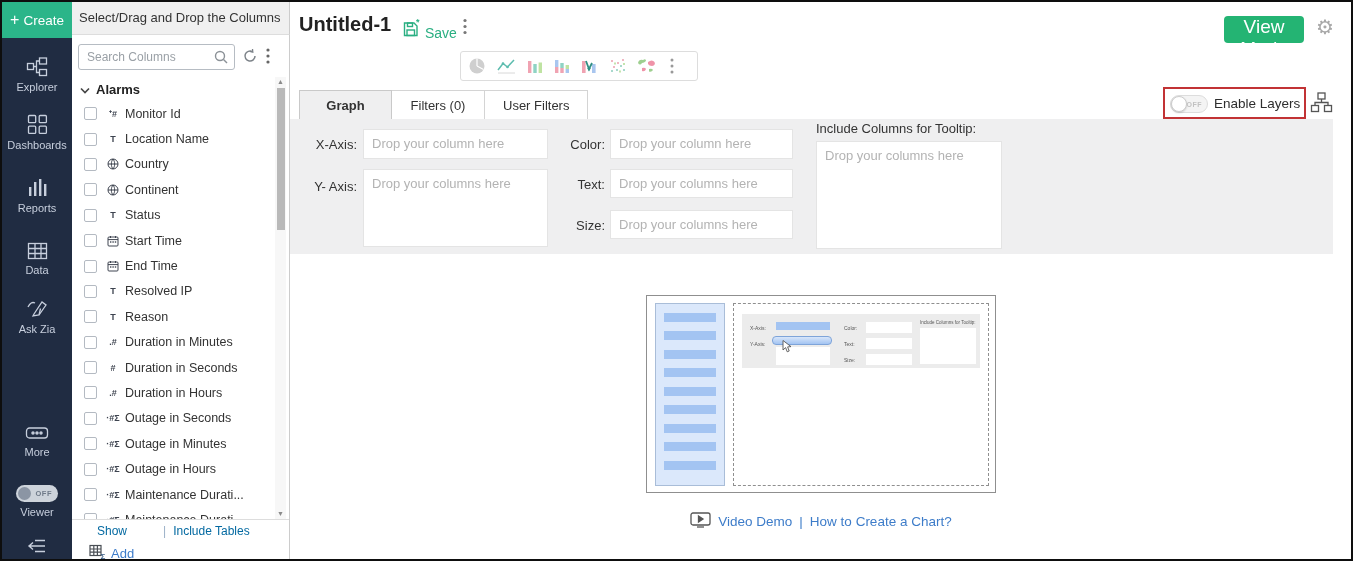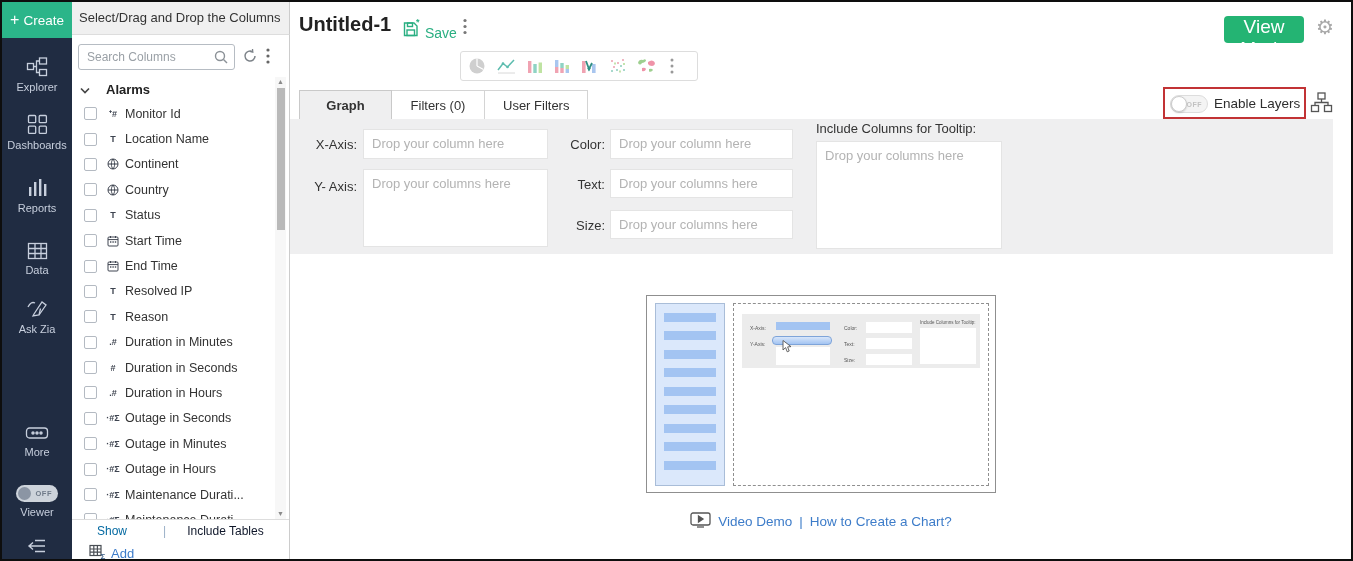--- a/index.html
+++ b/index.html
@@ -19,39 +19,39 @@
   .viewer-off { position:absolute; right:6px; top:4px; font-size:7.5px; letter-spacing:.5px; color:#6f7a89; font-weight:bold; }
 
   
   .panel-header { position:absolute; left:70px; top:0; width:218px; height:33px; background:#f0f0f0; border-bottom:1px solid #ddd; border-right:1px solid #ccc; font-size:13px; color:#333; line-height:32px; padding-left:7px; }
   .panel-body { position:absolute; left:70px; top:33px; width:218px; height:528px; background:#fff; border-right:1px solid #ccc; }
   .search-input { position:absolute; left:76px; top:42px; width:157px; height:26px; border:1px solid #b6bcc3; border-radius:3px; font-size:12px; color:#333; padding:0 24px 0 8px; outline:none; font-family:"Liberation Sans",sans-serif; }
   .search-input::placeholder { color:#9aa0a6; }
   .search-mag { position:absolute; left:212px; top:48px; }
   .refresh-ic { position:absolute; left:240px; top:46px; cursor:pointer; }
   .panel-menu { position:absolute; left:261px; top:46px; cursor:pointer; padding:0 3px; }
-  .alarms-row { position:absolute; left:78px; top:78px; display:flex; align-items:center; gap:16px; cursor:pointer; }
+  .alarms-row { position:absolute; left:78px; top:78px; display:flex; align-items:center; gap:6px; cursor:pointer; }
   .alarms-row .lbl { font-size:13px; font-weight:bold; color:#222; }
   .col-list { position:absolute; left:70px; top:99px; width:202px; height:418px; overflow:hidden; }
   .col-row { height:25.4px; display:flex; align-items:center; padding-left:12px; cursor:pointer; }
   .cb { width:13px; height:13px; border:1px solid #b4bac2; border-radius:2px; background:#fff; flex:0 0 auto; cursor:pointer; }
   .ctype { width:18px; margin-left:7px; font-size:9px; color:#3e4450; text-align:center; flex:0 0 auto; font-weight:bold; }
   .ctype svg { vertical-align:middle; }
   .clabel { margin-left:3px; font-size:12.5px; color:#333; white-space:nowrap; }
 
   
   .pscroll { position:absolute; left:273px; top:75px; width:11px; height:442px; background:#f7f7f7; }
   .pscroll .arr { position:absolute; left:0; width:11px; height:10px; color:#8a8a8a; font-size:7px; text-align:center; line-height:10px; cursor:pointer; }
   .pscroll .thumb { position:absolute; left:1.5px; top:11px; width:8px; height:142px; background:#b9b9b9; cursor:pointer; }
 
   .panel-footer { position:absolute; left:70px; top:517px; width:217px; border-top:1px solid #ddd; background:#fff; }
   .pf-row1 { height:22px; display:flex; align-items:center; font-size:12px; }
   .pf-row1 .show { margin-left:25px; color:#0369a1; cursor:pointer; }
   .pf-row1 .sep { margin-left:36px; color:#9ab0c8; }
-  .pf-row1 .inc { margin-left:21px; color:#0f172a; cursor:pointer; }
+  .pf-row1 .inc { margin-left:7px; color:#0369a1; cursor:pointer; }
   .pf-row2 { height:22px; display:flex; align-items:center; }
   .pf-row2 .add-ic { margin-left:17px; }
   .pf-row2 .add { margin-left:5px; color:#3d7cc9; font-size:13px; cursor:pointer; }
 
   
   .rpt-title { position:absolute; left:297px; top:11px; font-size:20px; font-weight:bold; color:#222; cursor:text; }
   .save-wrap { position:absolute; left:401px; top:17px; display:flex; align-items:flex-end; gap:3px; cursor:pointer; }
   .save-lbl { color:#2aaf82; font-size:14px; }
   .title-menu { position:absolute; left:458px; top:16px; cursor:pointer; padding:0 3px; }
   .viewmode-btn { position:absolute; left:1222px; top:14px; width:80px; height:27px; background:#24b473; color:#fff; font-size:19px; border:none; border-radius:4px; cursor:pointer; font-family:"Liberation Sans",sans-serif; }
@@ -235,29 +235,29 @@
         <span class="cb"></span>
         <span class="ctype">T</span>
         <span class="clabel">Location Name</span>
       </div>
       <div class="col-row">
         <span class="cb"></span>
         <span class="ctype"><svg width="12" height="12" viewBox="0 0 12 12" fill="none" stroke="#3e4450" stroke-width="1">
             <circle cx="6" cy="6" r="5"></circle>
             <path d="M1 6 H11 M6 1 C3.8 3.5 3.8 8.5 6 11 C8.2 8.5 8.2 3.5 6 1 Z"></path>
           </svg></span>
-        <span class="clabel">Continent</span>
+        <span class="clabel">Country</span>
       </div>
       <div class="col-row">
         <span class="cb"></span>
         <span class="ctype"><svg width="12" height="12" viewBox="0 0 12 12" fill="none" stroke="#3e4450" stroke-width="1">
             <circle cx="6" cy="6" r="5"></circle>
             <path d="M1 6 H11 M6 1 C3.8 3.5 3.8 8.5 6 11 C8.2 8.5 8.2 3.5 6 1 Z"></path>
           </svg></span>
-        <span class="clabel">Country</span>
+        <span class="clabel">Continent</span>
       </div>
       <div class="col-row">
         <span class="cb"></span>
         <span class="ctype">T</span>
         <span class="clabel">Status</span>
       </div>
       <div class="col-row">
         <span class="cb"></span>
         <span class="ctype"><svg width="12" height="12" viewBox="0 0 12 12" fill="none" stroke="#3e4450" stroke-width="1">
             <rect x="1" y="2" width="10" height="9" rx="1"></rect>

